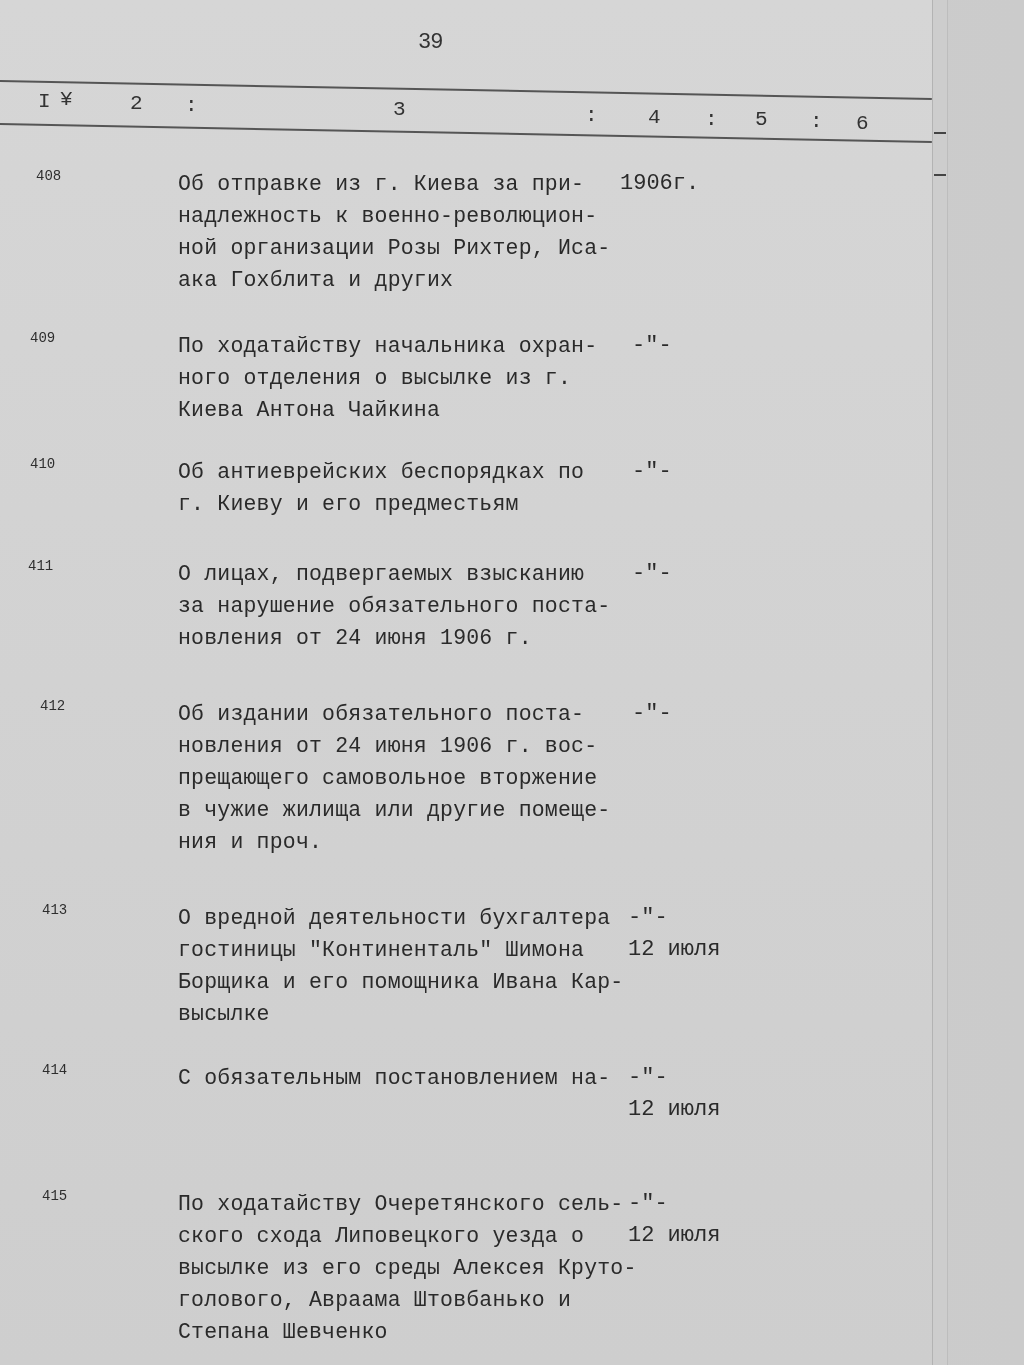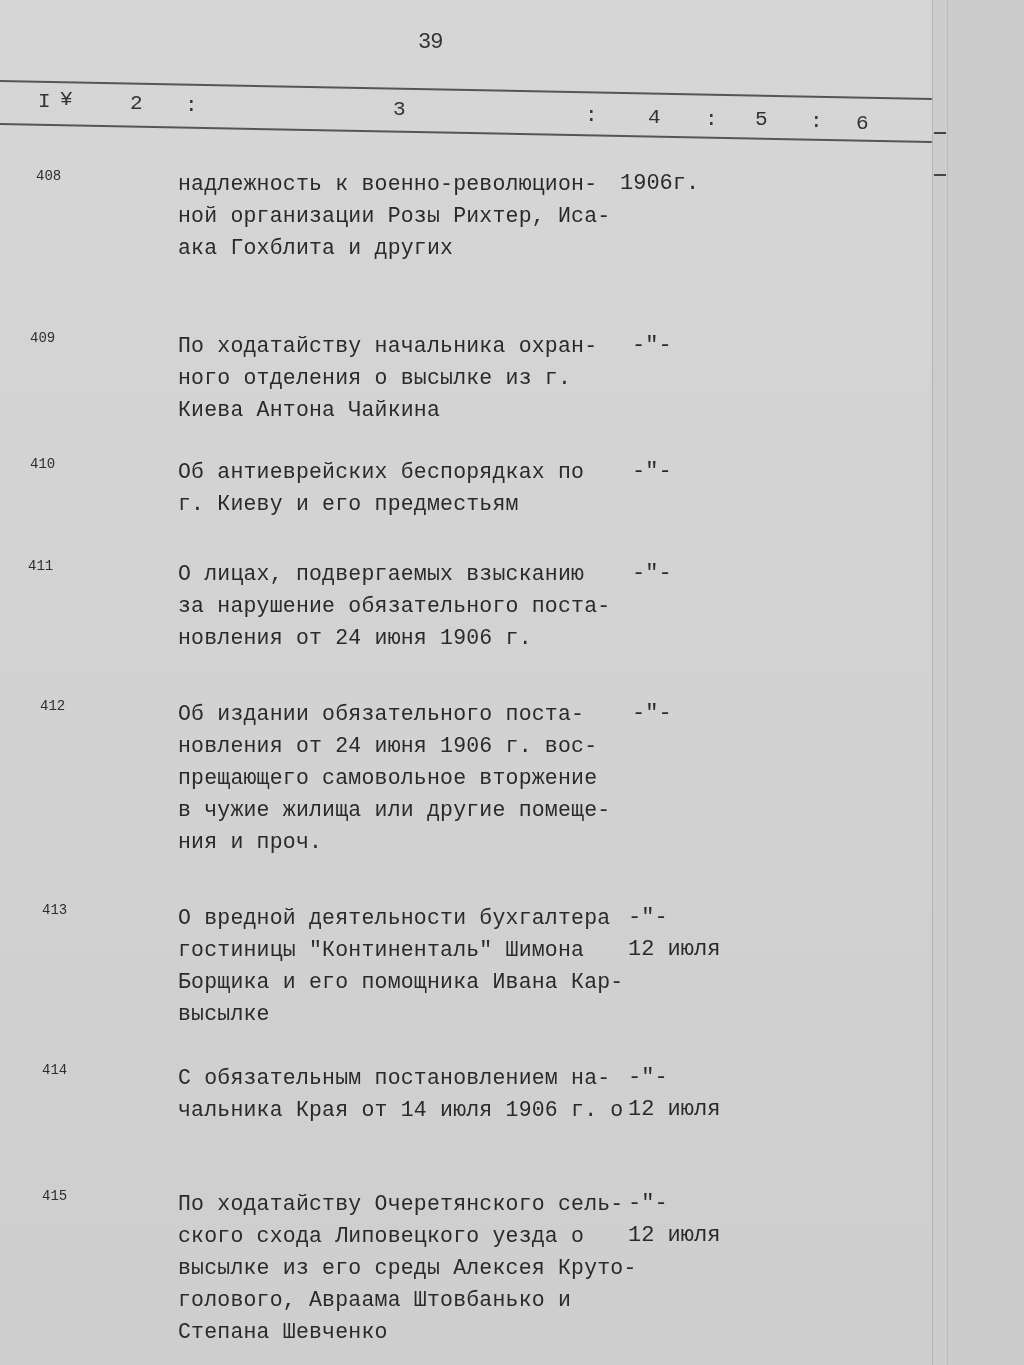--- a/index.html
+++ b/index.html
@@ -131,20 +131,21 @@
       <span class="col-header" style="left: 705px; top: 108px;">:</span>
       <span class="col-header" style="left: 755px; top: 108px;">5</span>
       <span class="col-header" style="left: 810px; top: 110px;">:</span>
       <span class="col-header" style="left: 856px; top: 112px;">6</span>
     </div>
 
   <div id="entries">
       <div class="entry" style="top: 168px;">
         <div class="entry-no" style="left: 36px;">408</div>
         <div class="entry-title">
+          <span class="line">Об отправке из г. Киева за при-</span>
           <span class="line">надлежность к военно-революцион-</span>
           <span class="line">ной организации Розы Рихтер, Иса-</span>
           <span class="line">ака Гохблита и других</span>
         </div>
         <div class="col4" style="left: 620px;"><span class="row">1906г.</span></div>
       </div>
       <div class="entry" style="top: 330px;">
         <div class="entry-no" style="left: 30px;">409</div>
         <div class="entry-title">
           <span class="line">По ходатайству начальника охран-</span>
@@ -188,21 +189,20 @@
           <span class="line">гостиницы "Континенталь" Шимона</span>
           <span class="line">Борщика и его помощника Ивана Кар-</span>
           <span class="line">высылке</span>
         </div>
         <div class="col4" style="left: 628px;"><span class="row">-"-</span><span class="row">12 июля</span></div>
       </div>
       <div class="entry" style="top: 1062px;">
         <div class="entry-no" style="left: 42px;">414</div>
         <div class="entry-title">
           <span class="line">С обязательным постановлением на-</span>
-          <span class="line">чальника Края от 14 июля 1906 г. о</span>
         </div>
         <div class="col4" style="left: 628px;"><span class="row">-"-</span><span class="row">12 июля</span></div>
       </div>
       <div class="entry" style="top: 1188px;">
         <div class="entry-no" style="left: 42px;">415</div>
         <div class="entry-title">
           <span class="line">По ходатайству Очеретянского сель-</span>
           <span class="line">ского схода Липовецкого уезда о</span>
           <span class="line">высылке из его среды Алексея Круто-</span>
           <span class="line">голового, Авраама Штовбанько и</span>

